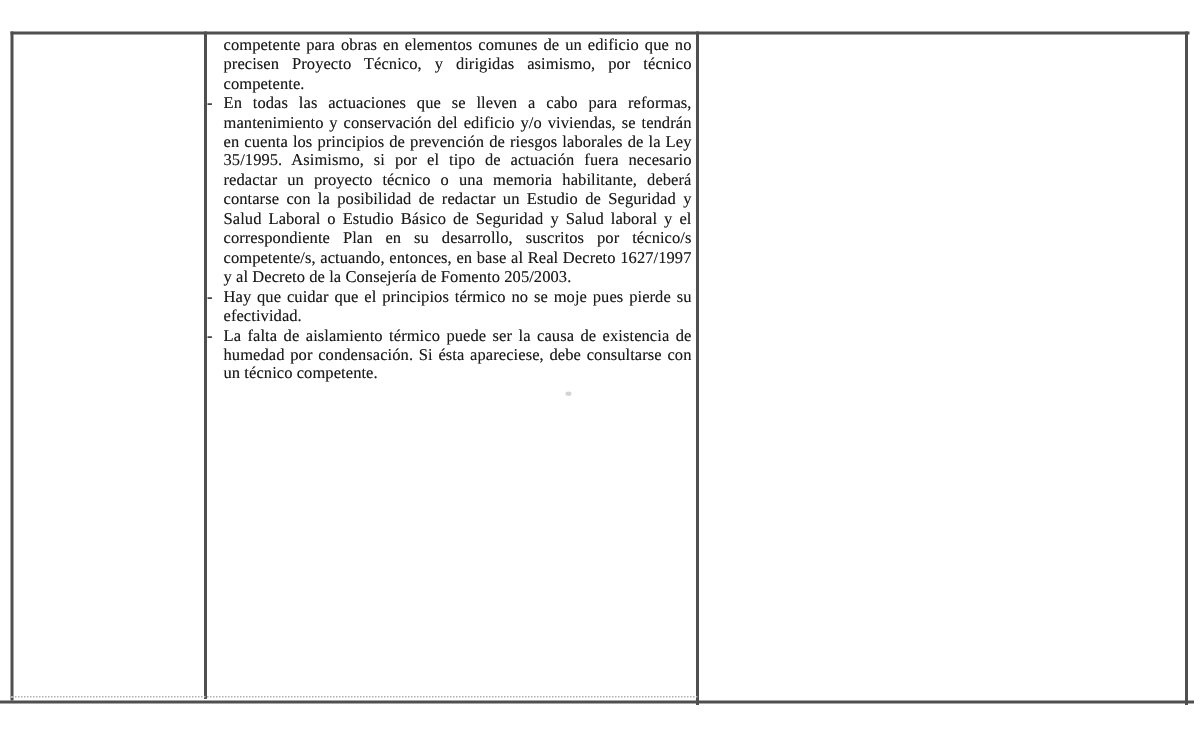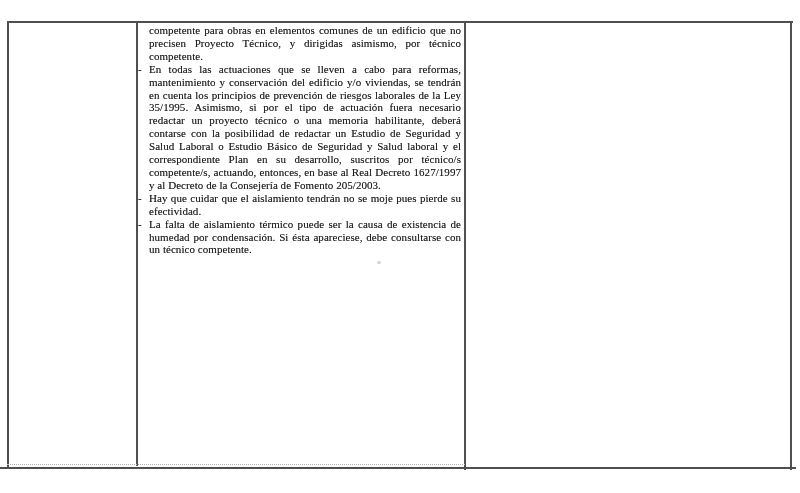--- a/index.html
+++ b/index.html
@@ -87,21 +87,21 @@
   <div class="cell middle doc-text">
     <p>competente para obras en elementos comunes de un edificio que no precisen Proyecto Técnico, y dirigidas asimismo, por técnico competente.</p>
 
     <div class="list-item">
       <span class="marker">-</span>
       <p>En todas las actuaciones que se lleven a cabo para reformas, mantenimiento y conservación del edificio y/o viviendas, se tendrán en cuenta los principios de prevención de riesgos laborales de la Ley 35/1995. Asimismo, si por el tipo de actuación fuera necesario redactar un proyecto técnico o una memoria habilitante, deberá contarse con la posibilidad de redactar un Estudio de Seguridad y Salud Laboral o Estudio Básico de Seguridad y Salud laboral y el correspondiente Plan en su desarrollo, suscritos por técnico/s competente/s, actuando, entonces, en base al Real Decreto 1627/1997 y al Decreto de la Consejería de Fomento 205/2003.</p>
     </div>
 
     <div class="list-item">
       <span class="marker">-</span>
-      <p>Hay que cuidar que el aislamiento tendrán no se moje pues pierde su efectividad.</p>
+      <p>Hay que cuidar que el principios térmico no se moje pues pierde su efectividad.</p>
     </div>
 
     <div class="list-item">
       <span class="marker">-</span>
       <p>La falta de aislamiento térmico puede ser la causa de existencia de humedad por condensación. Si ésta apareciese, debe consultarse con un técnico competente.</p>
     </div>
   </div>
 
   <div class="cell right"></div>
 

